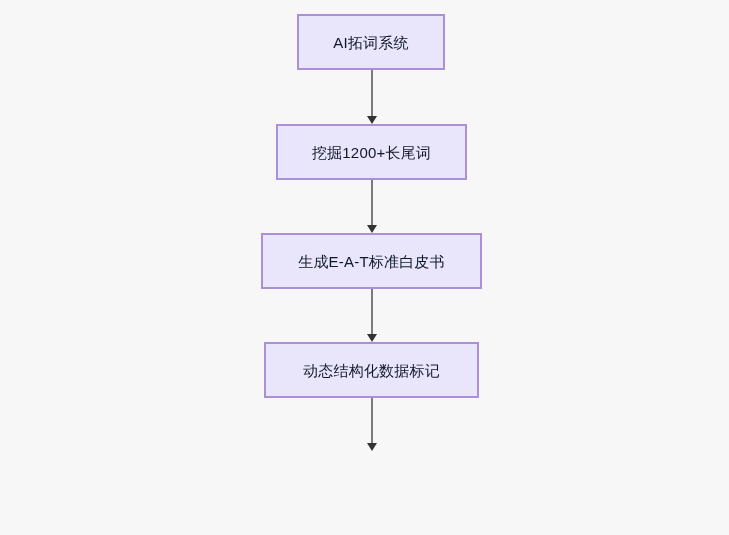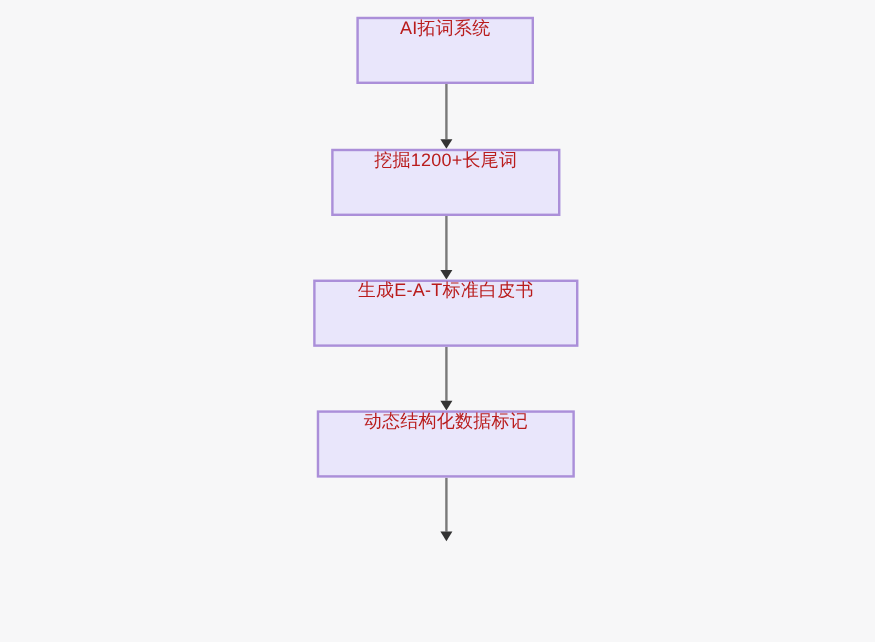--- a/index.html
+++ b/index.html
@@ -19,23 +19,23 @@
     width: 729px;
     height: 535px;
   }
 
   .node {
     position: absolute;
     box-sizing: border-box;
     background: #e9e6fb;
     border: 2px solid #ab8fd9;
     display: flex;
-    align-items: flex-start;
+    align-items: center;
     justify-content: center;
-    color: #b91c1c;
+    color: #0f172a;
     font-size: 15px;
     line-height: 1;
     letter-spacing: 0.2px;
     white-space: nowrap;
   }
 
   .node-label {
     display: block;
   }
 

